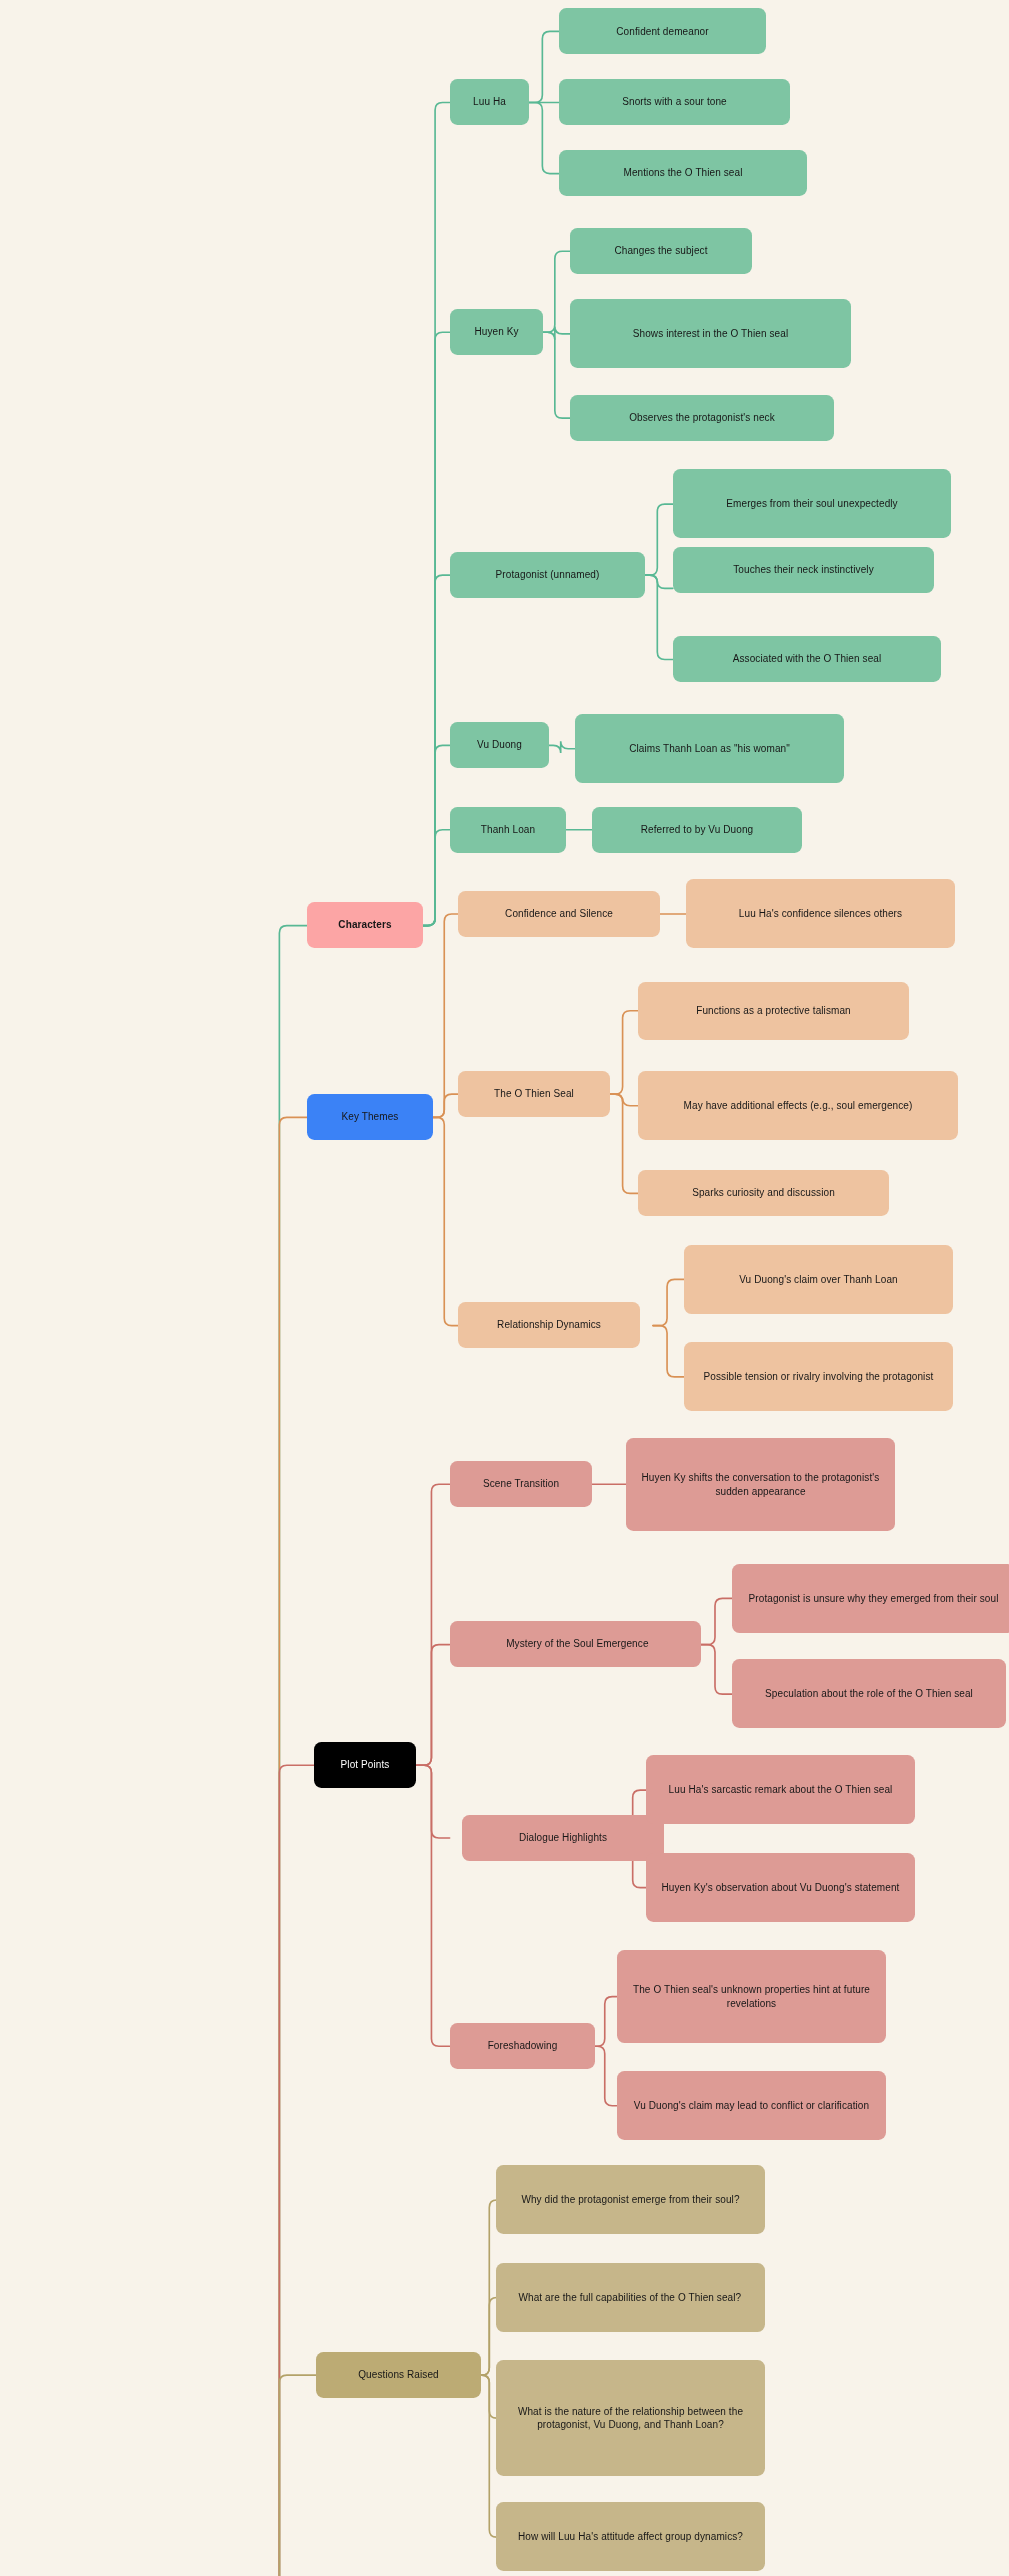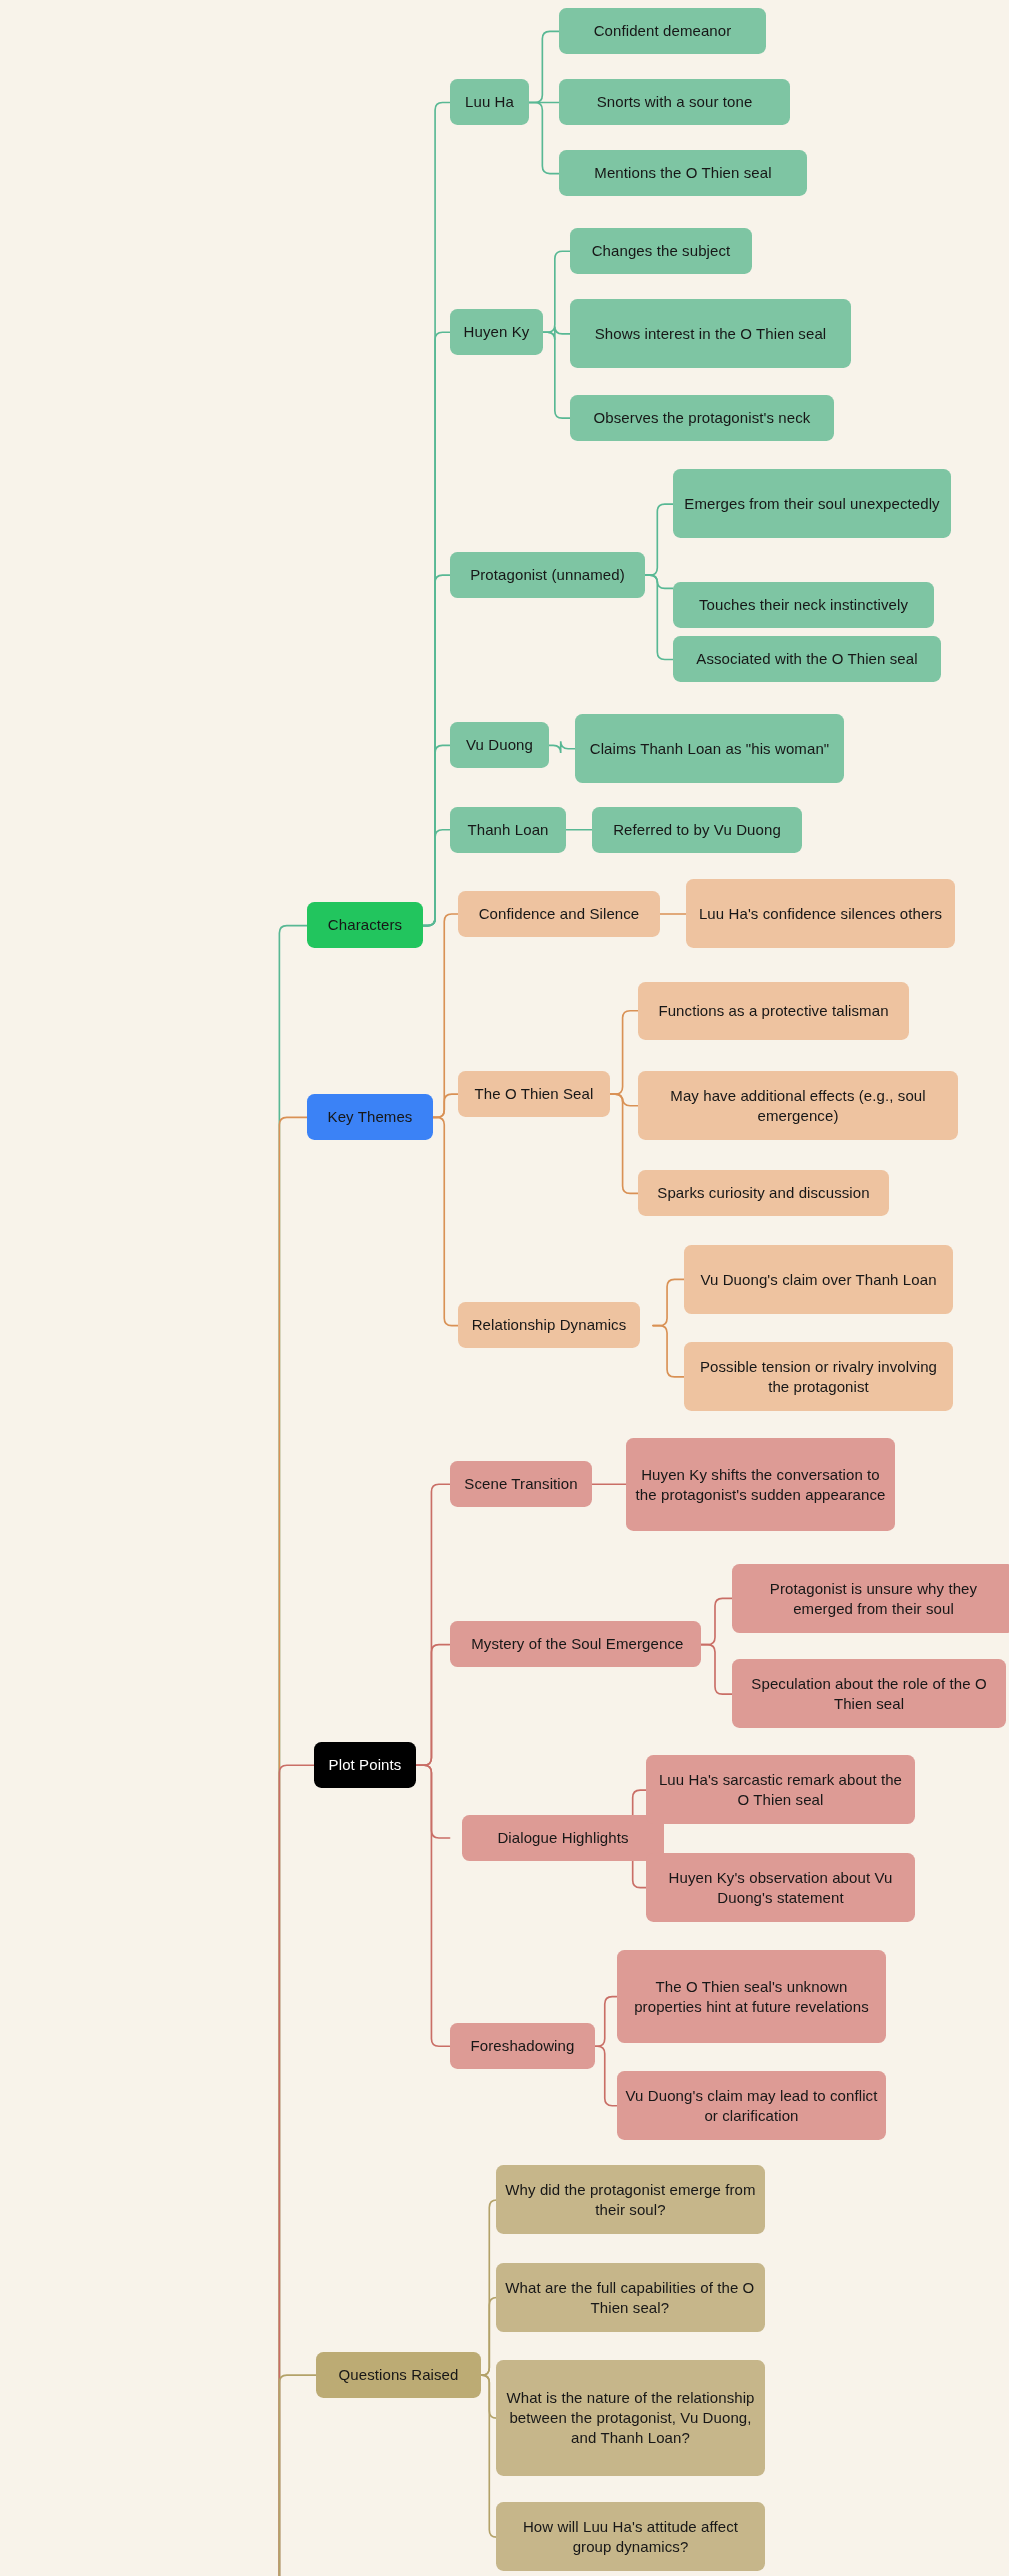--- a/index.html
+++ b/index.html
@@ -14,25 +14,25 @@
   svg.edges{position:absolute;left:0;top:0;width:1010px;height:2576px;pointer-events:none;}
   .node{
     position:absolute;
     box-sizing:border-box;
     display:flex;align-items:center;justify-content:center;
     text-align:center;
     border-radius:7.4px;
     color:#171717;
     line-height:1.32;
     padding:5px 8.3px;
-    font-size:15px;
+    font-size:10px;
     letter-spacing:0.1px;
   }
   .b-green     {background:#7ec5a3;}
-  .b-green-dark{background:#22c55e;}
+  .b-green-dark{background:#fca5a5;font-weight:bold;}
   .b-orange    {background:#eec3a0;}
   .b-orange-dk {background:#3b82f6;}
   .b-red       {background:#dd9b95;}
   .b-red-dk    {background:#000000;color:#ffffff;}
   .b-olive     {background:#c6b68a;}
   .b-olive-dk  {background:#bcab74;}
 </style>
 </head>
 <body>
 
@@ -88,21 +88,21 @@
       <div class="node b-green" id="b0c0" style="left: 450px; top: 79px; width: 79px; height: 46px;">Luu Ha</div>
       <div class="node b-green" id="b0c0g0" style="left: 559px; top: 8.3px; width: 207px; height: 46px;">Confident demeanor</div>
       <div class="node b-green" id="b0c0g1" style="left: 559px; top: 79px; width: 231px; height: 46px;">Snorts with a sour tone</div>
       <div class="node b-green" id="b0c0g2" style="left: 559px; top: 150px; width: 248px; height: 46px;">Mentions the O Thien seal</div>
       <div class="node b-green" id="b0c1" style="left: 450px; top: 309px; width: 93px; height: 46px;">Huyen Ky</div>
       <div class="node b-green" id="b0c1g0" style="left: 570px; top: 228px; width: 182px; height: 46px;">Changes the subject</div>
       <div class="node b-green" id="b0c1g1" style="left: 570px; top: 299px; width: 281px; height: 69px;">Shows interest in the O Thien seal</div>
       <div class="node b-green" id="b0c1g2" style="left: 570px; top: 395px; width: 264px; height: 46px;">Observes the protagonist's neck</div>
       <div class="node b-green" id="b0c2" style="left: 450px; top: 552px; width: 195px; height: 46px;">Protagonist (unnamed)</div>
       <div class="node b-green" id="b0c2g0" style="left: 673px; top: 469px; width: 278px; height: 69px;">Emerges from their soul unexpectedly</div>
-      <div class="node b-green" id="b0c2g1" style="left: 673px; top: 582px; width: 261px; height: 46px;">Touches their neck instinctively</div>
+      <div class="node b-green" id="b0c2g1" style="left: 673px; top: 547px; width: 261px; height: 46px;">Touches their neck instinctively</div>
       <div class="node b-green" id="b0c2g2" style="left: 673px; top: 636px; width: 268px; height: 46px;">Associated with the O Thien seal</div>
       <div class="node b-green" id="b0c3" style="left: 450px; top: 722px; width: 99px; height: 46px;">Vu Duong</div>
       <div class="node b-green" id="b0c3g0" style="left: 575px; top: 714px; width: 269px; height: 69px;">Claims Thanh Loan as "his woman"</div>
       <div class="node b-green" id="b0c4" style="left: 450px; top: 807px; width: 116px; height: 46px;">Thanh Loan</div>
       <div class="node b-green" id="b0c4g0" style="left: 592px; top: 807px; width: 210px; height: 46px;">Referred to by Vu Duong</div>
       <div class="node b-orange-dk" id="b1" style="left: 307px; top: 1094px; width: 126px; height: 46px;">Key Themes</div>
       <div class="node b-orange" id="b1c0" style="left: 458px; top: 891px; width: 202px; height: 46px;">Confidence and Silence</div>
       <div class="node b-orange" id="b1c0g0" style="left: 686px; top: 879px; width: 269px; height: 69px;">Luu Ha's confidence silences others</div>
       <div class="node b-orange" id="b1c1" style="left: 458px; top: 1071px; width: 152px; height: 46px;">The O Thien Seal</div>
       <div class="node b-orange" id="b1c1g0" style="left: 638px; top: 982px; width: 271px; height: 58px;">Functions as a protective talisman</div>

